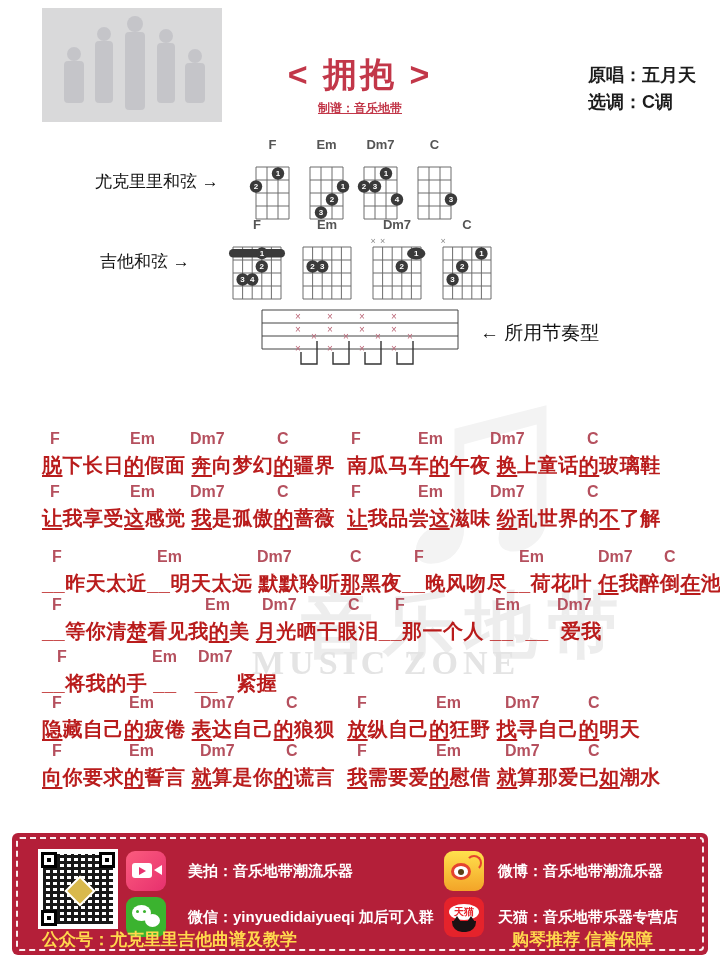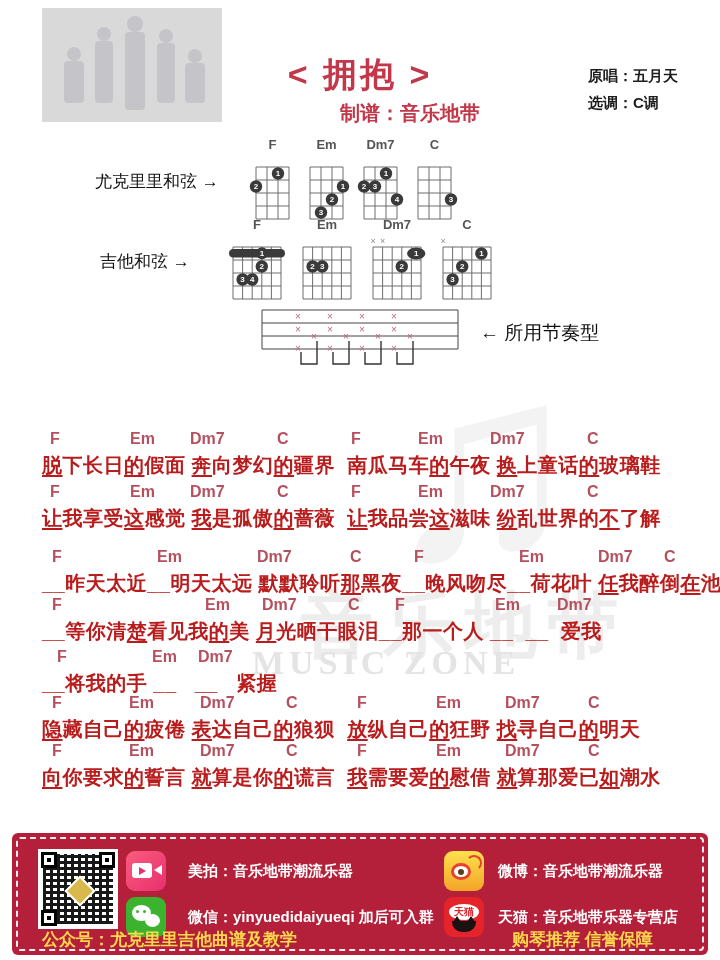--- a/index.html
+++ b/index.html
@@ -2,23 +2,23 @@
 <html><head>
 <meta charset="utf-8">
 <style>
   html,body{margin:0;padding:0;background:#fff;}
   .page{position:relative;width:720px;height:960px;background:#fff;overflow:hidden;
         font-family:"Liberation Sans","DejaVu Sans",sans-serif;}
   
   .band-photo{position:absolute;left:42px;top:8px;width:180px;height:114px;z-index:1;}
   .page-title{position:absolute;left:240px;top:52px;width:240px;text-align:center;
         font-size:34px;font-weight:bold;letter-spacing:3px;color:#c23749;z-index:1;}
-  .maker{position:absolute;left:240px;top:100px;width:240px;text-align:right;
-        font-size:20px;font-weight:bold;color:#c23749;z-index:1;}
-  .song-meta{position:absolute;left:588px;top:62px;z-index:1;font-size:15px;font-weight:600;
+  .maker{position:absolute;left:240px;top:100px;width:240px;text-align:center;
+        font-size:12px;font-weight:bold;color:#c23749;z-index:1;text-decoration:underline;}
+  .song-meta{position:absolute;left:588px;top:62px;z-index:1;font-size:18px;font-weight:600;
         color:#1c1c1c;line-height:27px;white-space:nowrap;}
   
   .sec-label{position:absolute;font-size:17px;font-weight:normal;color:#111;z-index:1;white-space:nowrap;}
   .uke-label{left:95px;top:170px;}
   .gtr-label{left:100px;top:250px;}
   .chord-row{position:absolute;display:flex;align-items:flex-start;z-index:1;}
   .uke-row{left:247px;top:138px;gap:3px;}
   .gtr-row{left:224px;top:218px;gap:4px;}
   .diagram{display:inline-block;text-align:center;}
   .diagram .dlabel{font-size:13px;color:#555;font-weight:600;line-height:14px;margin-bottom:1px;}

